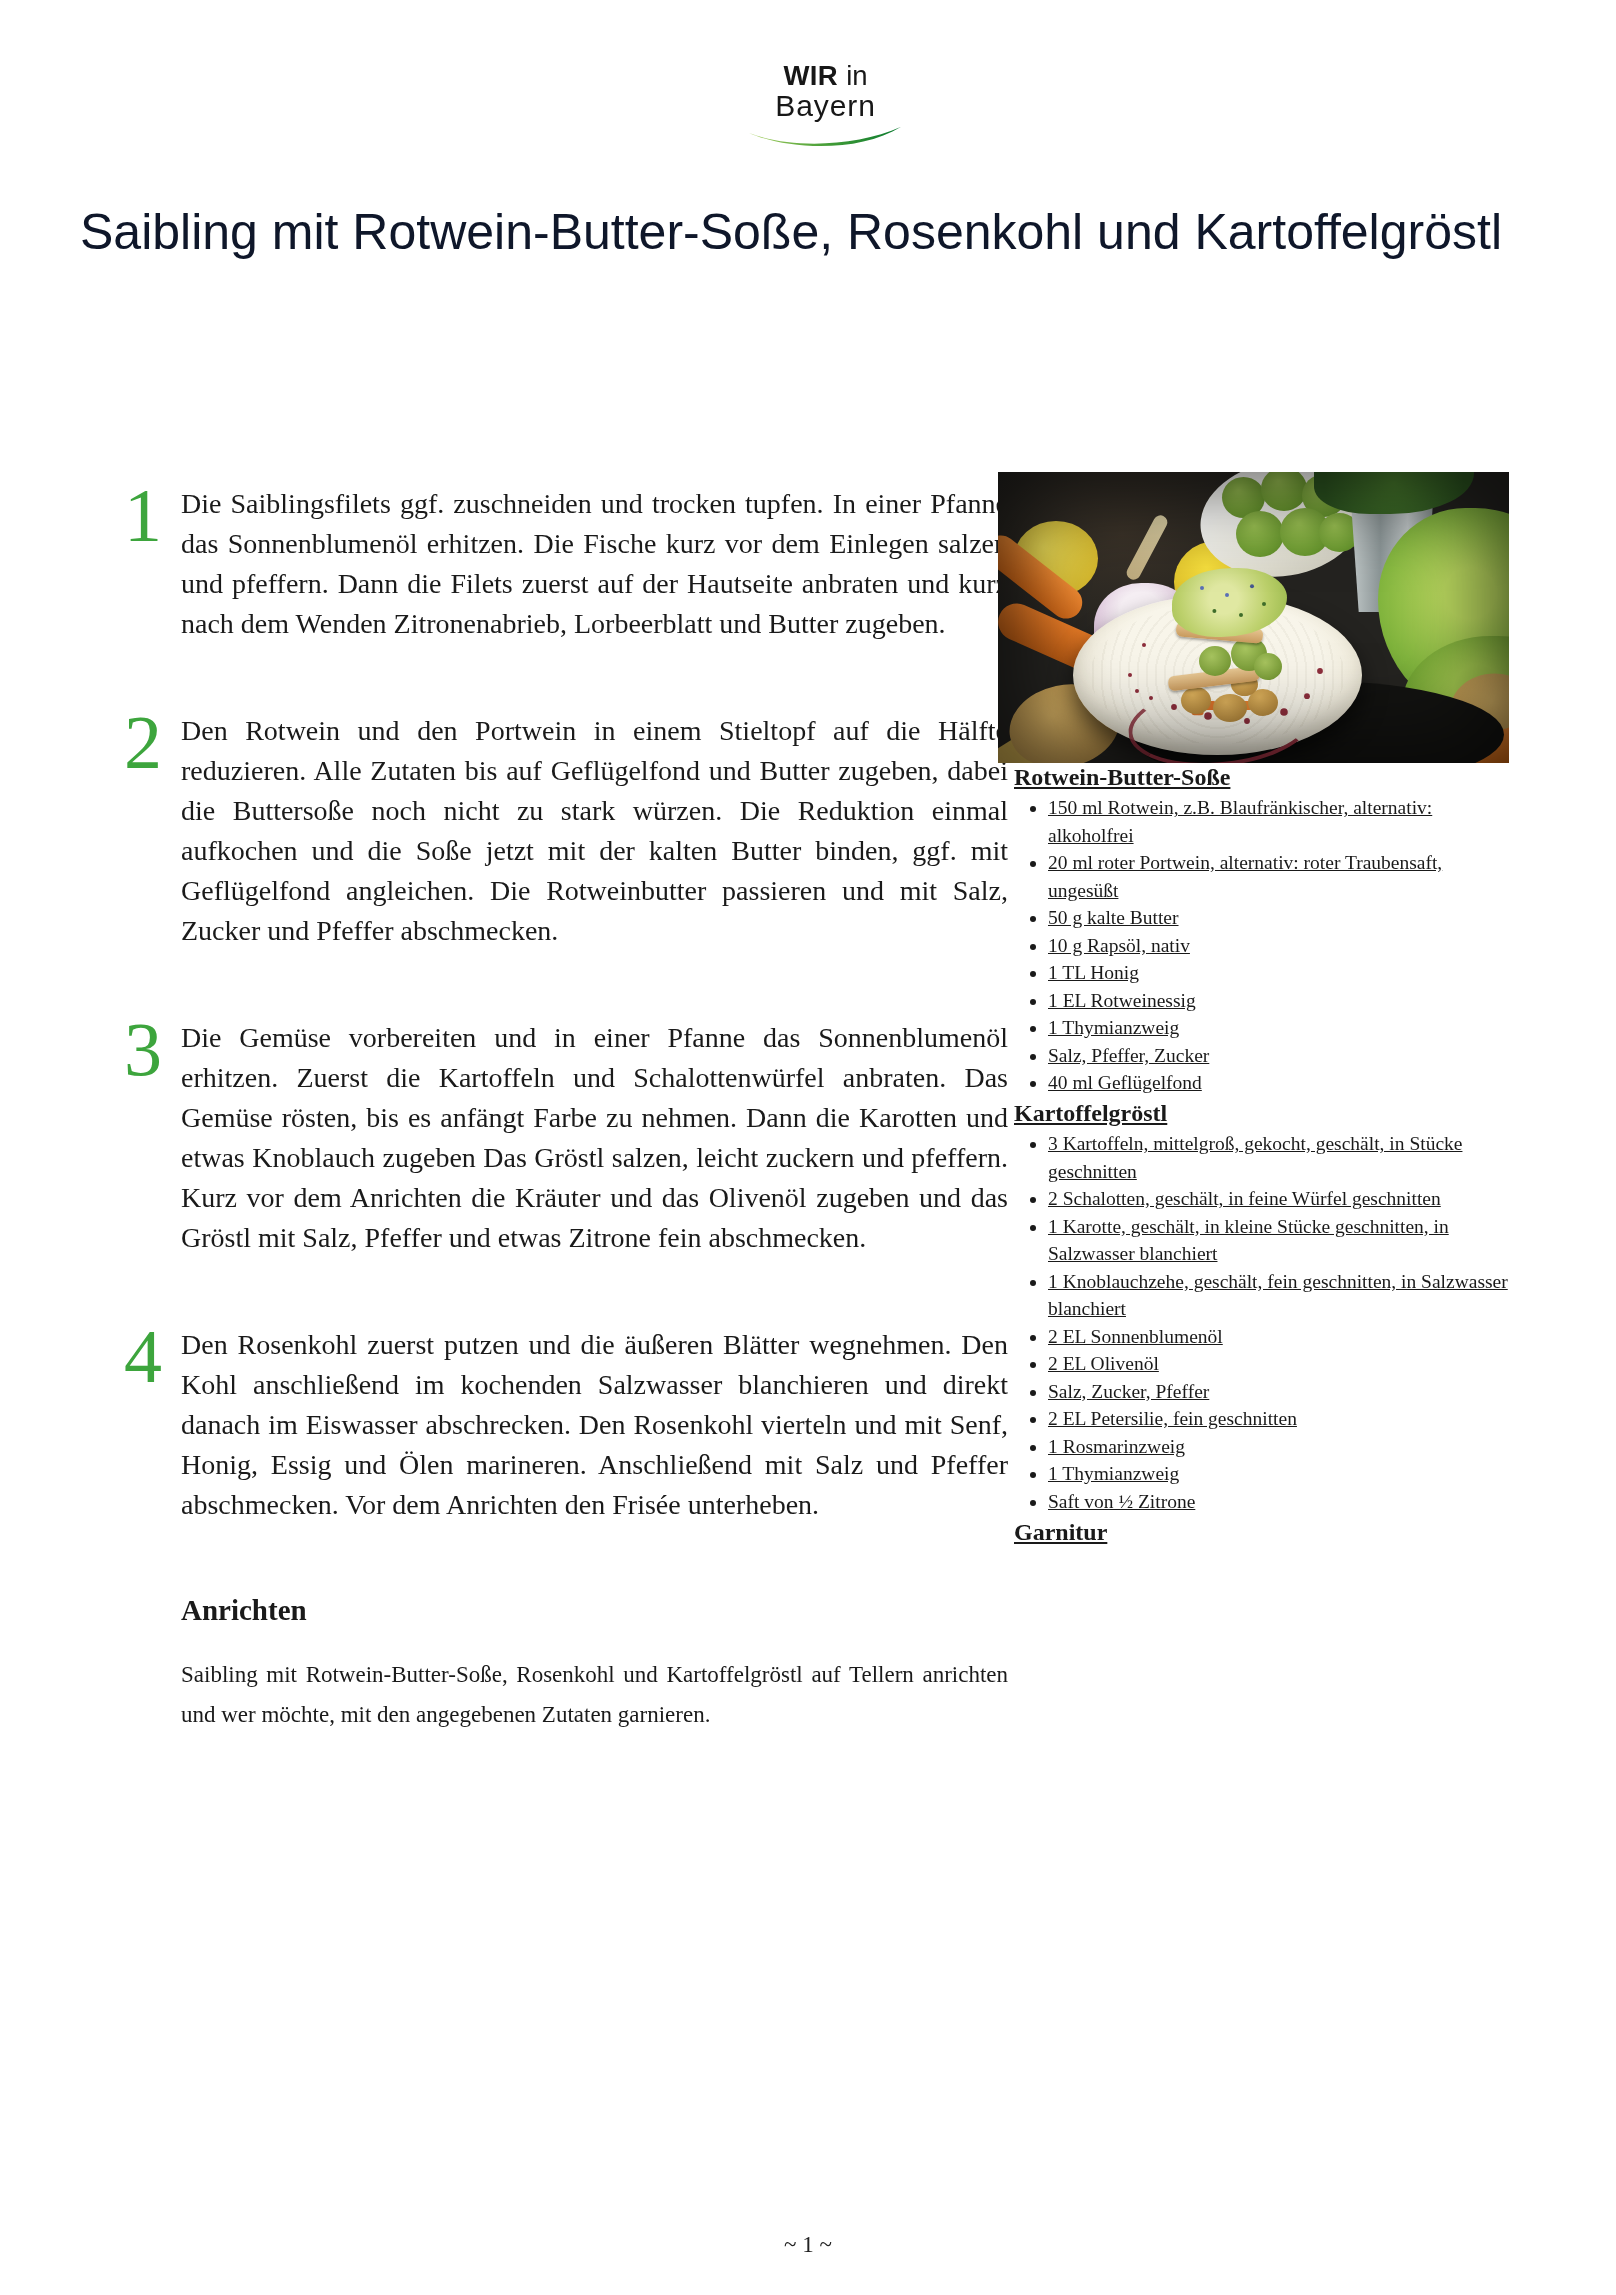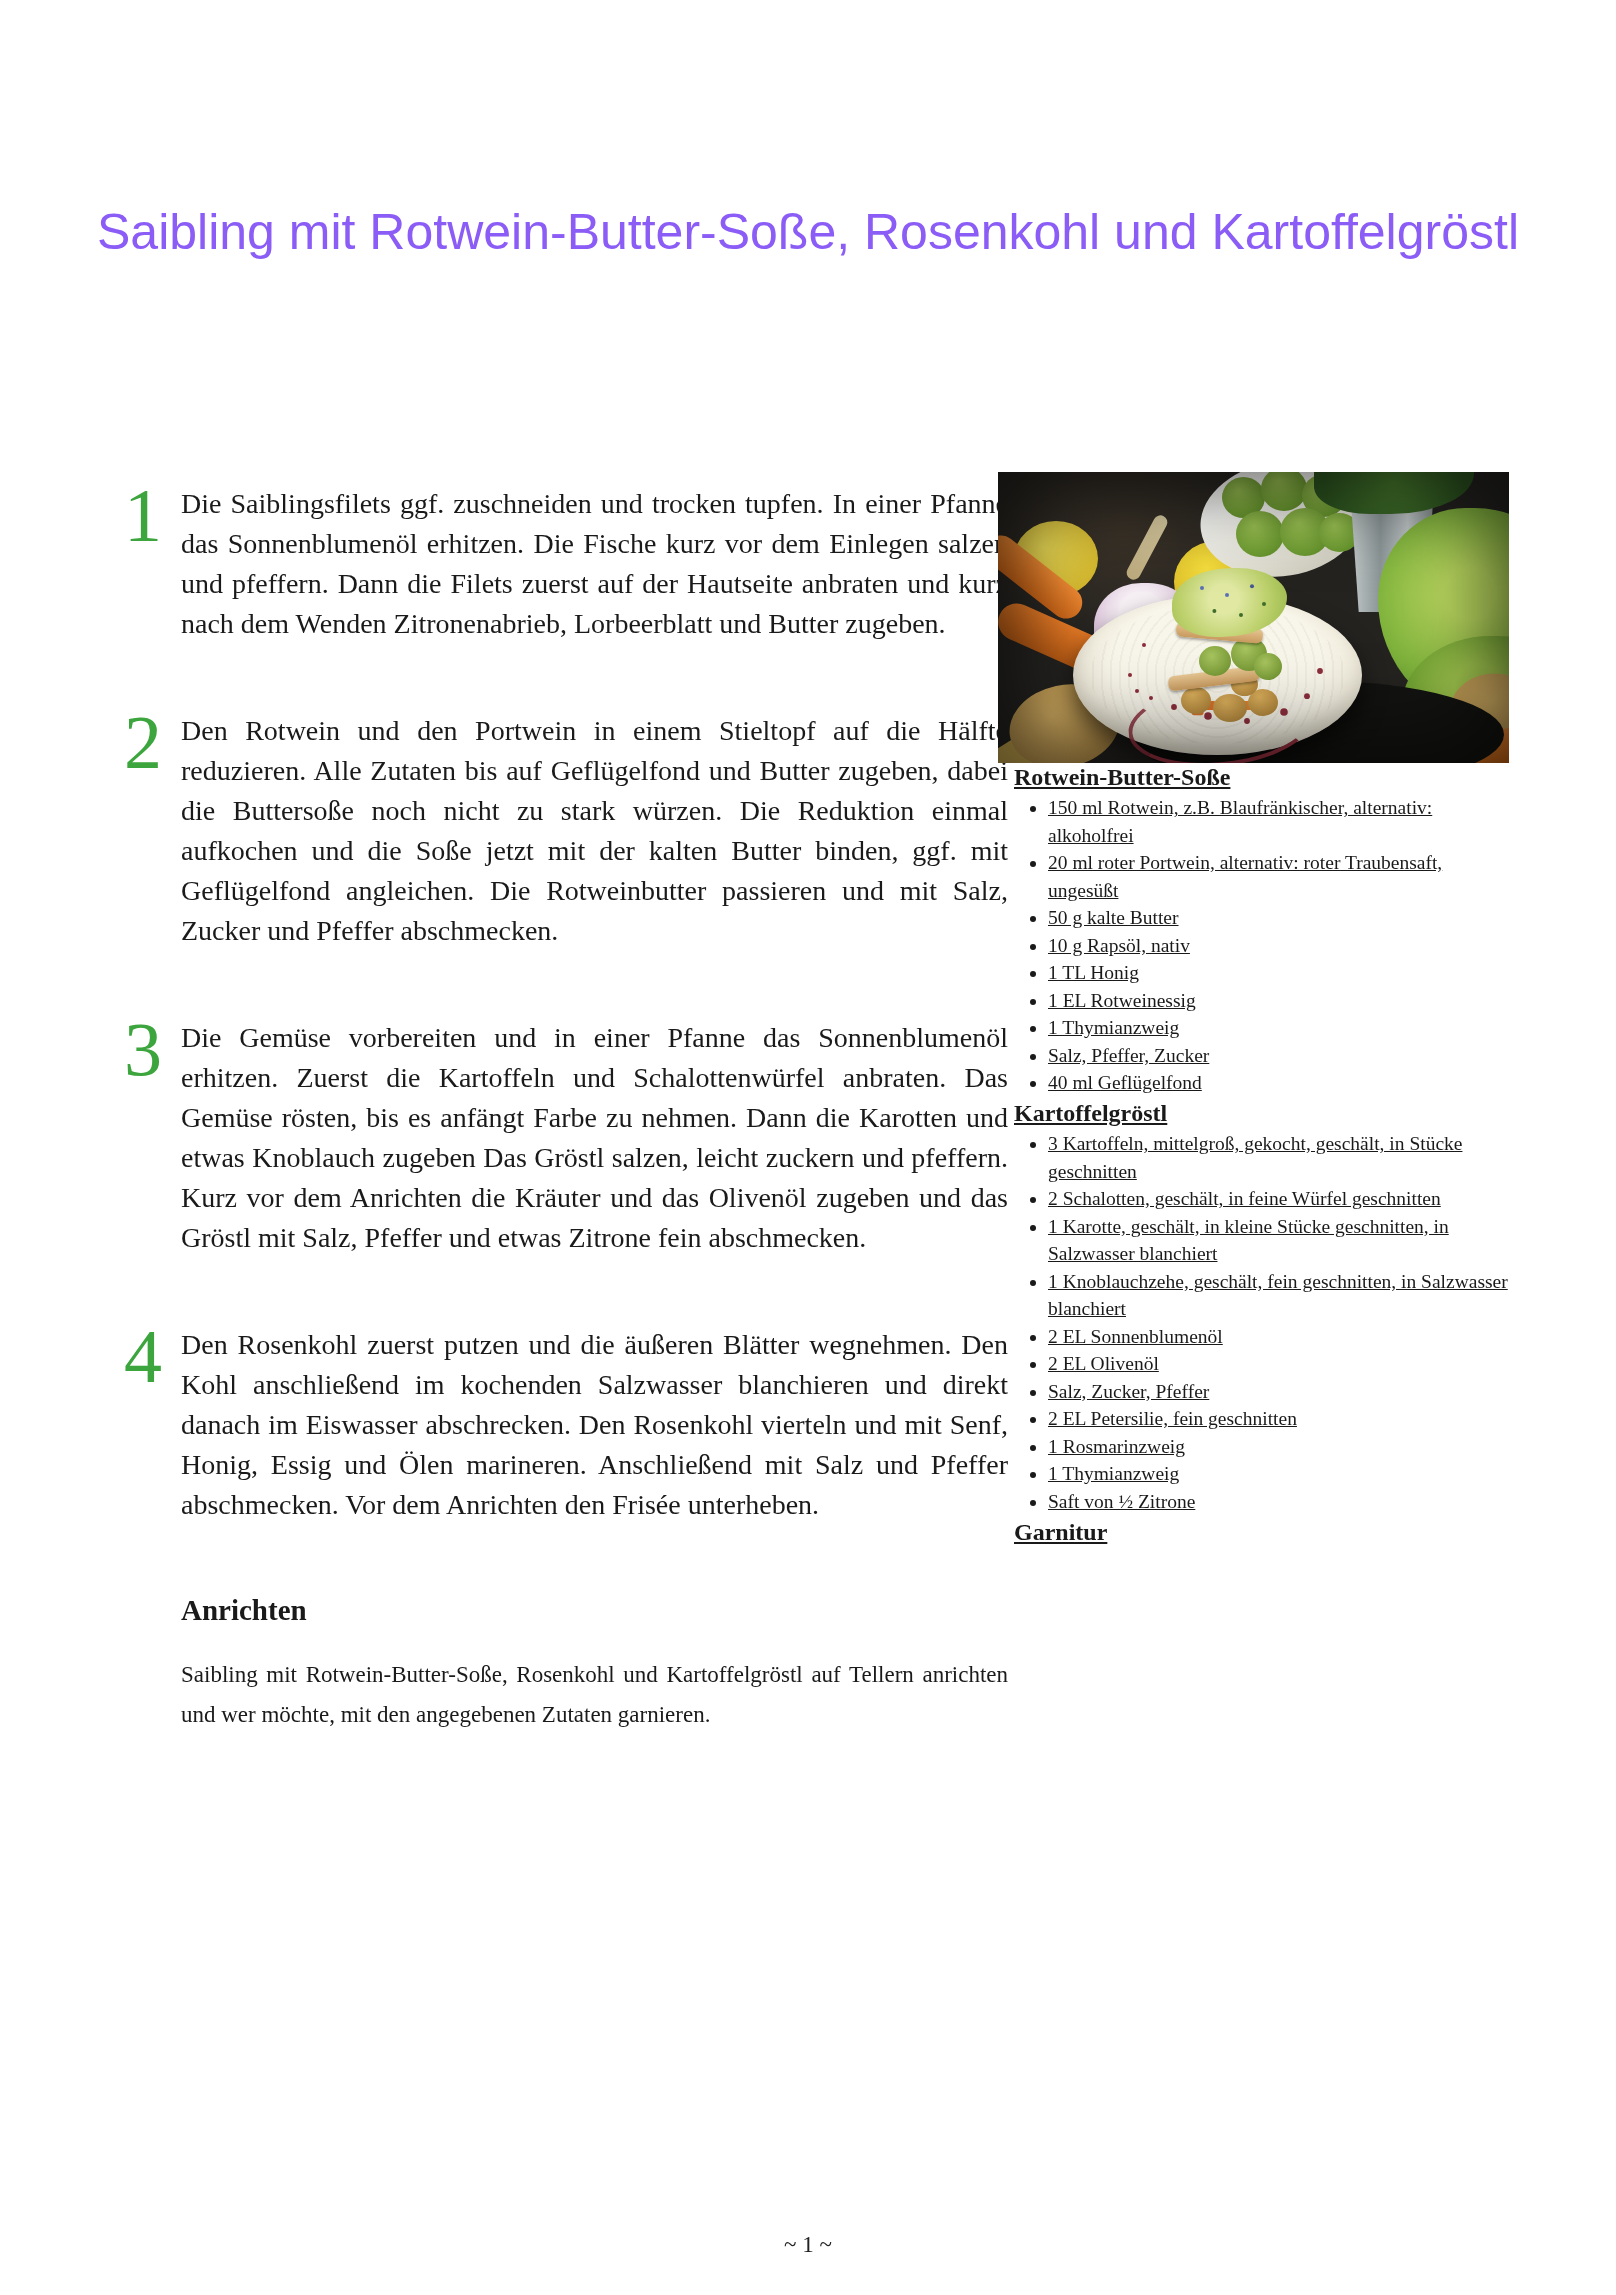--- a/index.html
+++ b/index.html
@@ -8,23 +8,23 @@
 
   
   .logo{position:absolute;left:728px;top:62px;width:195px;display:flex;flex-direction:column;align-items:center;
         font-family:"Liberation Sans",sans-serif;color:#171717;line-height:1.02;}
   .logo-line1{font-size:27.5px;font-weight:700;letter-spacing:0.4px;}
   .logo-line1 .logo-in{font-weight:400;letter-spacing:0;}
   .logo-line2{font-size:30px;font-weight:400;letter-spacing:0.9px;margin-top:0.9px;}
   .logo-swoosh{margin-top:3.6px;}
 
   
-  .title{position:absolute;top:192px;left:80px;width:1456px;text-align:center;
+  .title{position:absolute;top:192px;left:80px;width:1456px;text-align:left;
          font-family:"Liberation Sans",sans-serif;font-weight:300;
-         font-size:50px;line-height:80px;color:#8b5cf6;}
+         font-size:50px;line-height:80px;color:#0f172a;}
   .subtitle{position:absolute;top:362px;left:0;width:1616px;text-align:center;
             font-family:"Liberation Sans",sans-serif;font-weight:300;font-size:27px;color:#222;}
 
   
   .steps-col{position:absolute;left:124px;top:484px;width:884px;}
   .step{display:flex;margin-bottom:67px;}
   .step-num{width:57px;flex:0 0 57px;font-size:76px;line-height:62px;color:#3da53d;
             font-family:"Liberation Serif",serif;}
   .step-text{flex:1;font-size:28px;line-height:40px;text-align:justify;}
   .plating-heading{margin:23px 0 0 57px;font-size:29px;line-height:36px;font-weight:700;}
@@ -97,20 +97,37 @@
       background:radial-gradient(circle at 45% 45%,#e0e8a2 20%,#bcd06b 60%,#95b648);}
   .ph-specks{left:202px;top:114px;width:4.4px;height:4.4px;border-radius:50%;background:#5a6fb5;
       box-shadow:25px 7px 0 0 #5a6fb5,50px -1.8px 0 0 #46588f,12.4px 23px 0 0 #3f6d2a,39px 27px 0 0 #3f6d2a,62px 16px 0 0 #3f6d2a;}
   .ph-vignette{left:0;top:0;width:100%;height:100%;box-shadow:inset 0 0 80px 25px rgba(0,0,0,.55);}
 </style>
 </head>
 <body>
 
 <div class="page">
 
+  <div class="logo">
+    <div class="logo-line1">
+      <span>WIR</span>
+      <span class="logo-in">in</span>
+    </div>
+    <div class="logo-line2">Bayern</div>
+    <svg class="logo-swoosh" width="158" height="23" viewBox="0 0 178 26">
+      <defs>
+        <linearGradient id="swg" x1="0" y1="0" x2="1" y2="0">
+          <stop offset="0" stop-color="#a8d05e"></stop>
+            <stop offset="0.55" stop-color="#3f9a36"></stop>
+            <stop offset="1" stop-color="#0a7a30"></stop>
+        </linearGradient>
+      </defs>
+      <path d="M2,9 C 48,27 122,25 174,2 C 124,33 42,27 2,9 Z" fill="url(#swg)"></path>
+    </svg>
+  </div>
 
   <div class="title">Saibling mit Rotwein-Butter-Soße, Rosenkohl und Kartoffelgröstl</div>
 
   <div class="steps-col">
     <div>
   <div class="step">
     <div class="step-num">1</div>
     <div class="step-text">Die Saiblingsfilets ggf. zuschneiden und trocken tupfen. In einer Pfanne das Sonnenblumenöl erhitzen. Die Fische kurz vor dem Einlegen salzen und pfeffern. Dann die Filets zuerst auf der Hautseite anbraten und kurz nach dem Wenden Zitronenabrieb, Lorbeerblatt und Butter zugeben.</div>
   </div>
 

